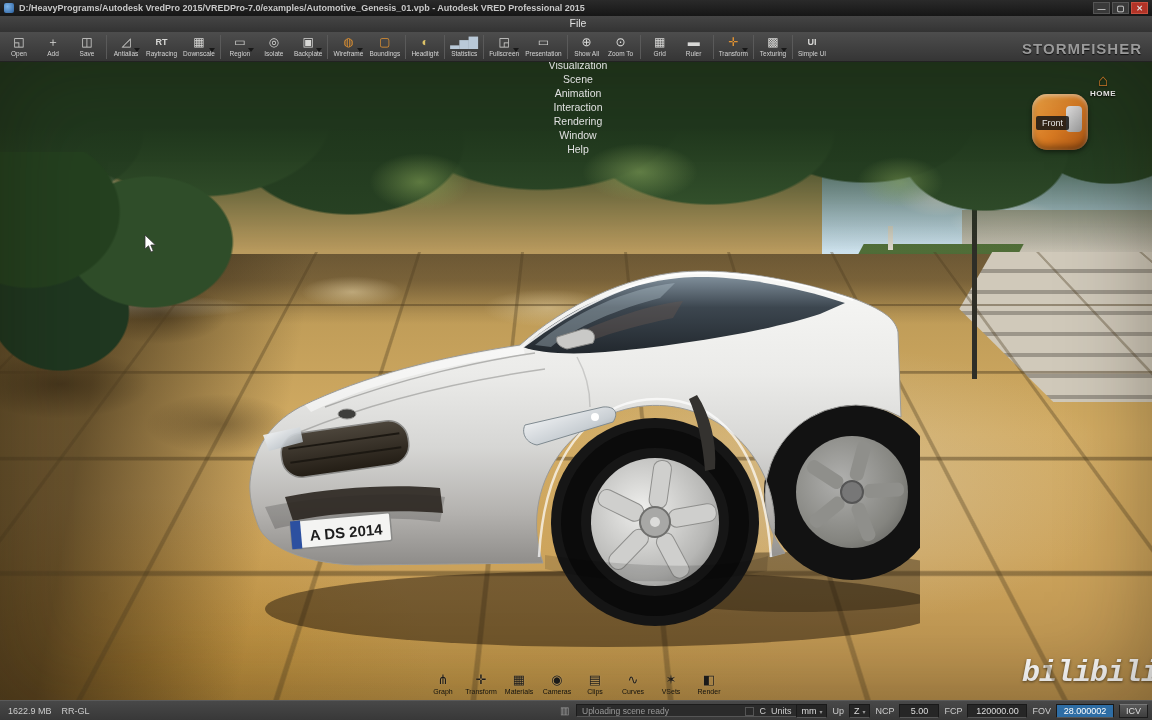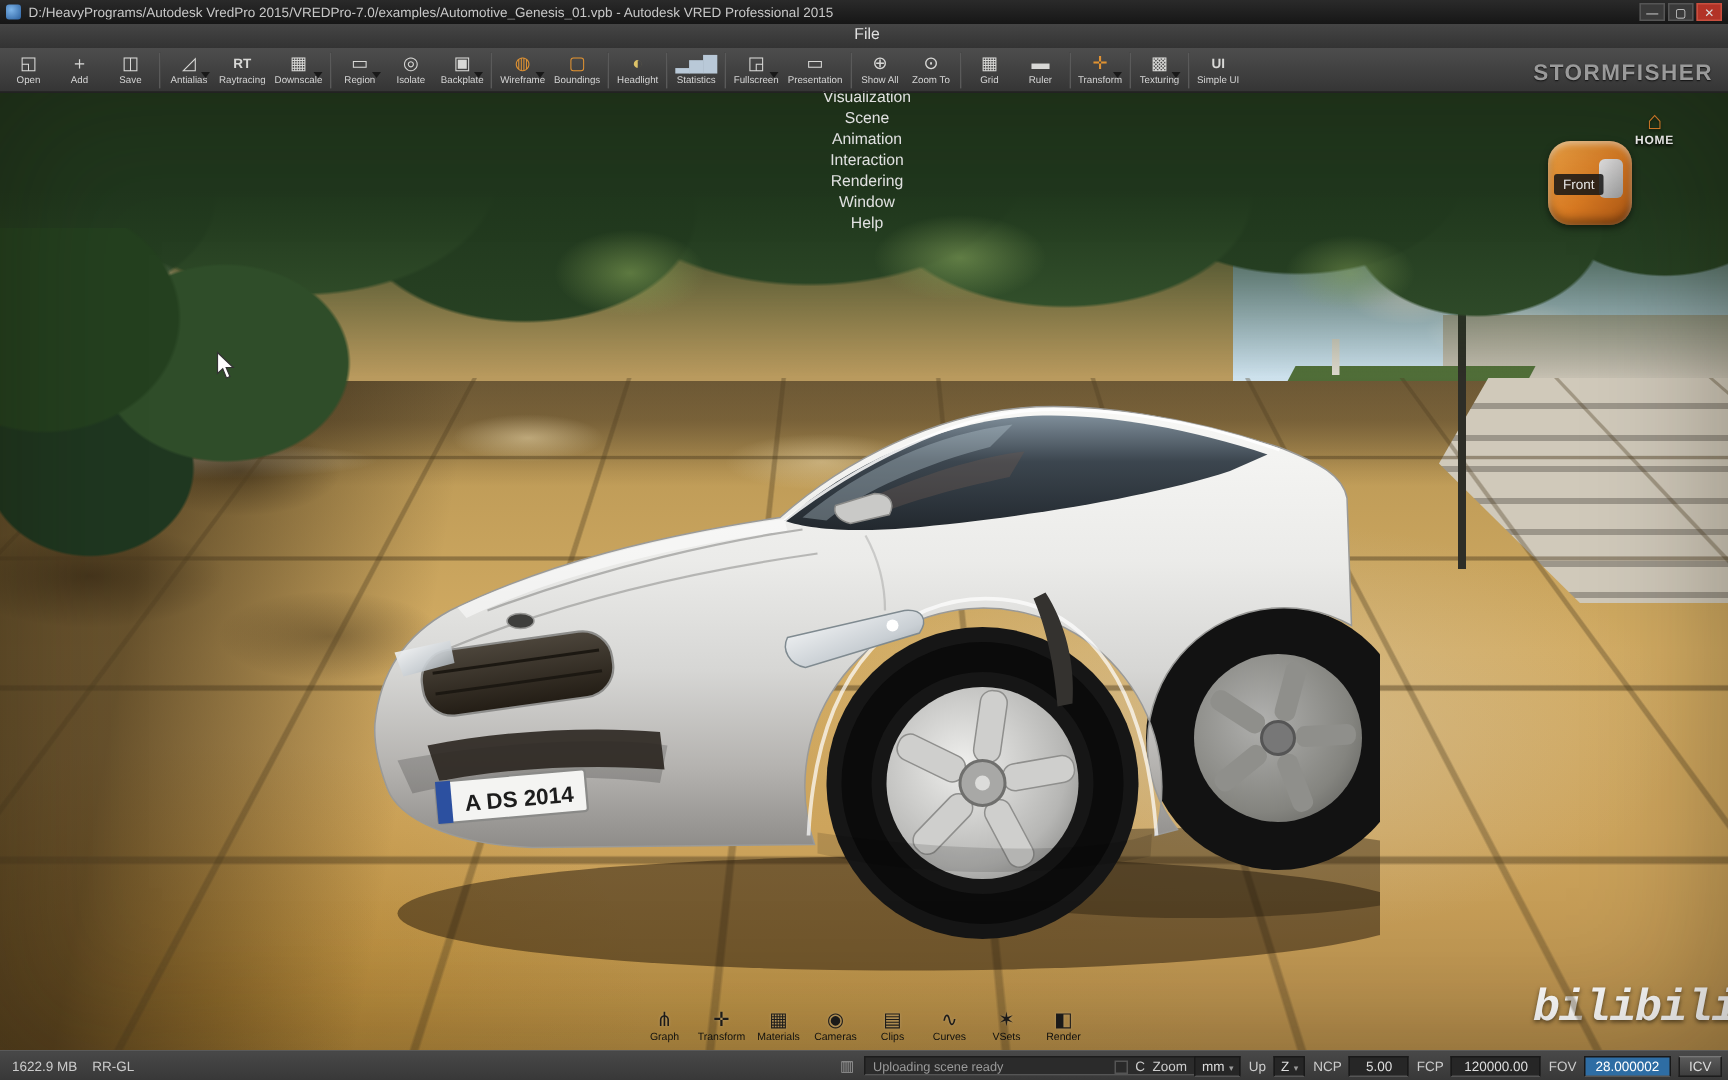--- a/index.html
+++ b/index.html
@@ -2,21 +2,21 @@
 <html><head>
 <meta charset="utf-8">
 <style>
   * { margin:0; padding:0; box-sizing:border-box; }
   html,body { width:1152px; height:720px; overflow:hidden; background:#222;
     font-family:"Liberation Sans", sans-serif; }
 
   
   #titlebar { position:absolute; top:0; left:0; width:1152px; height:16px;
     background:linear-gradient(180deg,#2a2a2a,#161616); display:flex; align-items:center;
-    color:#c8c8c8; font-size:9px; padding:0 4px; z-index:50; }
+    color:#c8c8c8; font-size:9px; padding:0 4px; z-index:50;font-weight:bold; }
   #app-icon { width:10px; height:10px; border-radius:2px; margin-right:5px;
     background:radial-gradient(circle at 35% 35%, #7db4e8, #2a5f9e); }
   #titlebar .title { flex:1; white-space:nowrap; overflow:hidden; }
   .winbtn { width:17px; height:12px; margin-left:2px; display:flex; align-items:center;
     justify-content:center; font-size:8px; color:#ddd; background:#3a3a3a; border:1px solid #555; }
   .winbtn.close { background:#b23327; border-color:#c85040; }
 
   
   #menubar { position:absolute; top:16px; left:0; width:1152px; height:16px;
     background:linear-gradient(180deg,#454545,#333); display:flex; align-items:center;
@@ -477,21 +477,21 @@
 <div id="statusbar">
   <div id="sb-left">
     <span>1622.9 MB</span>
     <span>RR-GL</span>
   </div>
   <span id="sb-upicon">▥</span>
   <div id="sb-prog">Uploading scene ready</div>
   <div id="sb-right">
     <span class="cbx"></span>
     <span class="sblabel">C</span>
-    <span class="sblabel">Zoom</span>
+    <span class="sblabel">Units</span>
     <span class="vbox dd">mm</span>
     <span class="sblabel">Up</span>
     <span class="vbox dd">Z</span>
     <span class="sblabel">NCP</span>
     <span class="vbox" style="min-width:40px">5.00</span>
     <span class="sblabel">FCP</span>
     <span class="vbox" style="min-width:60px">120000.00</span>
     <span class="sblabel">FOV</span>
     <span class="vbox sel" style="min-width:58px">28.000002</span>
     <span class="sb-btn">ICV</span>

